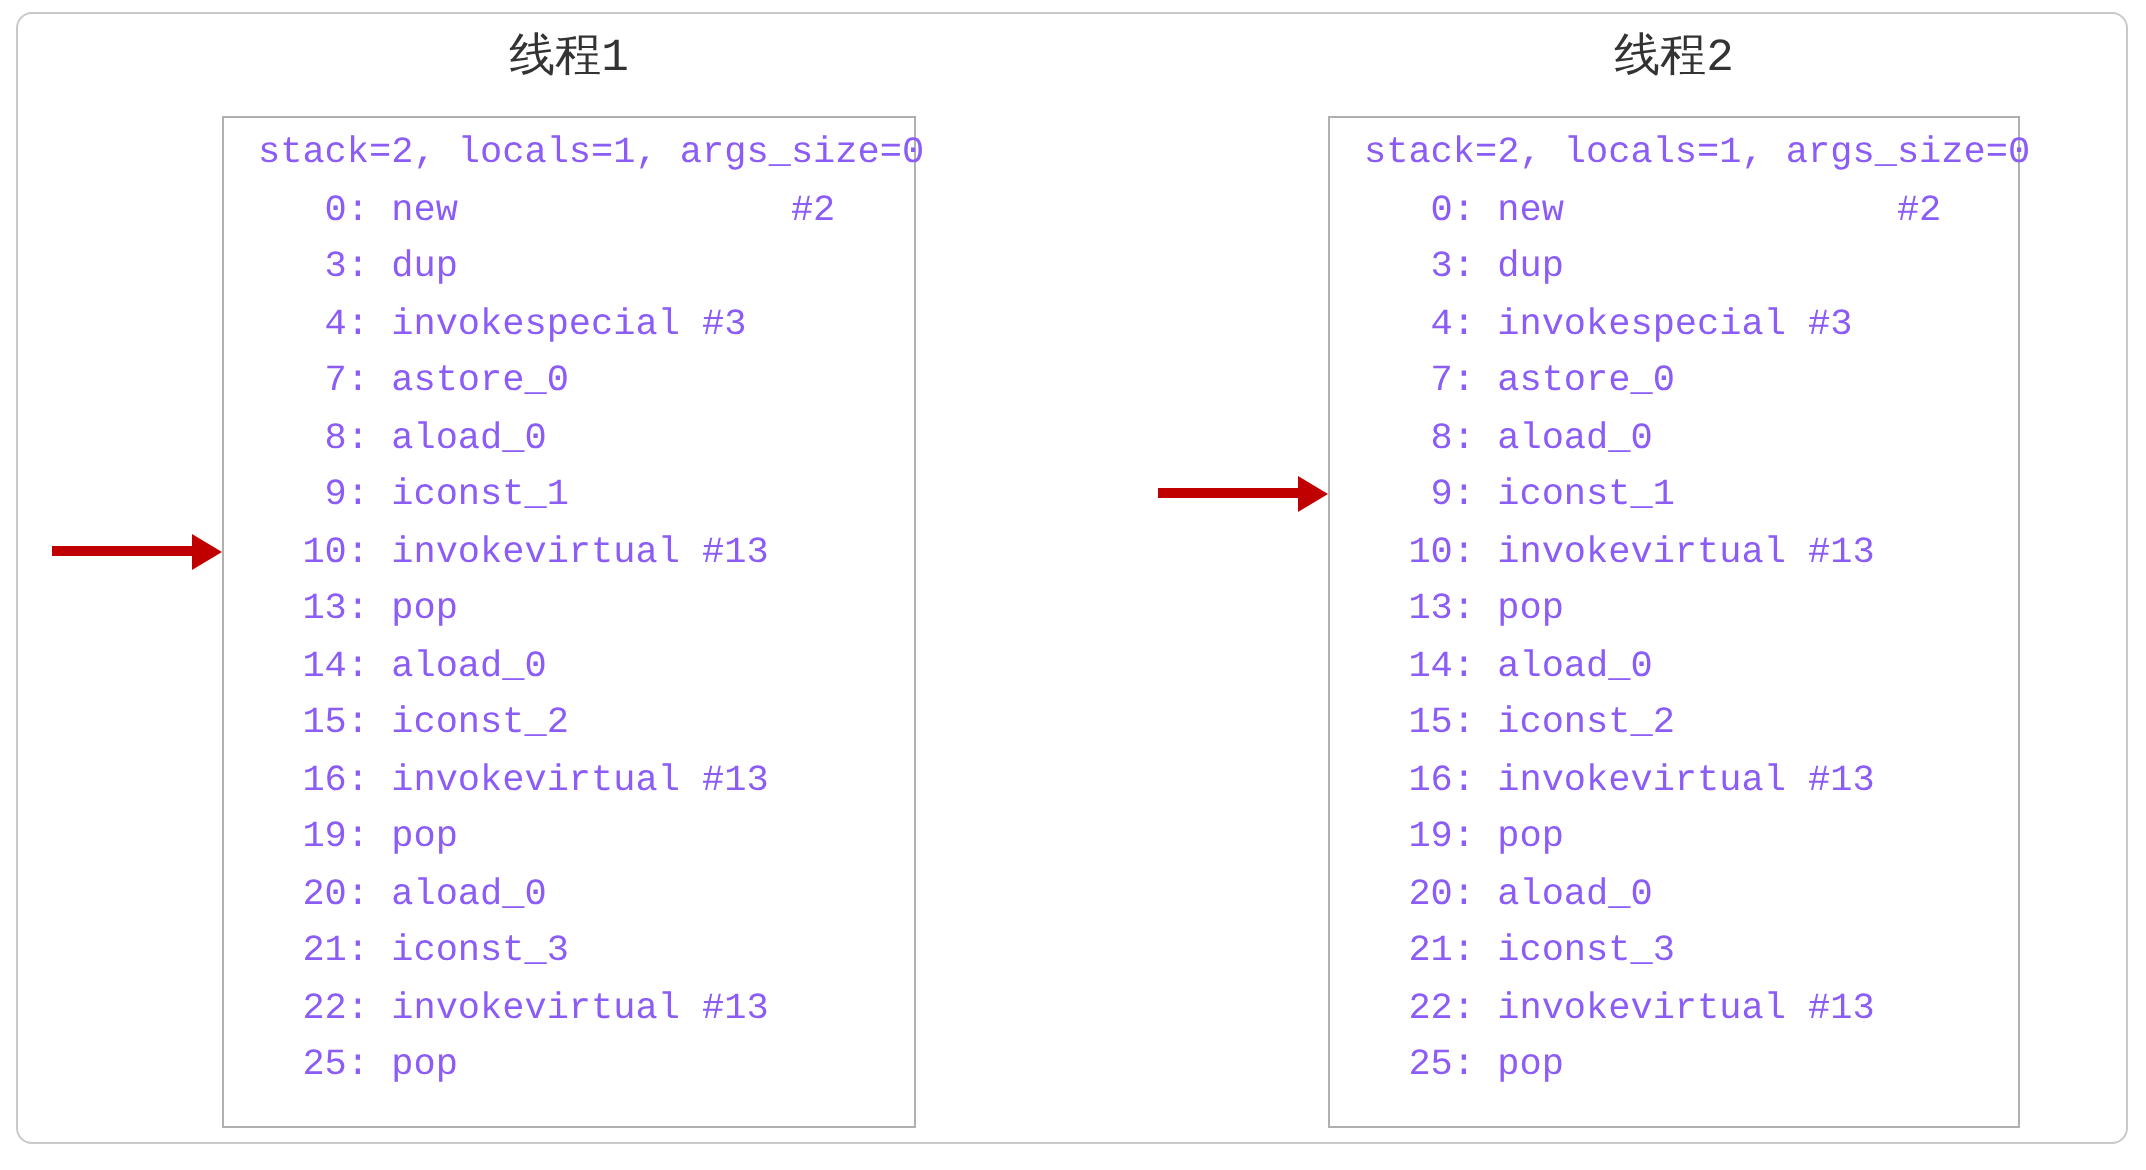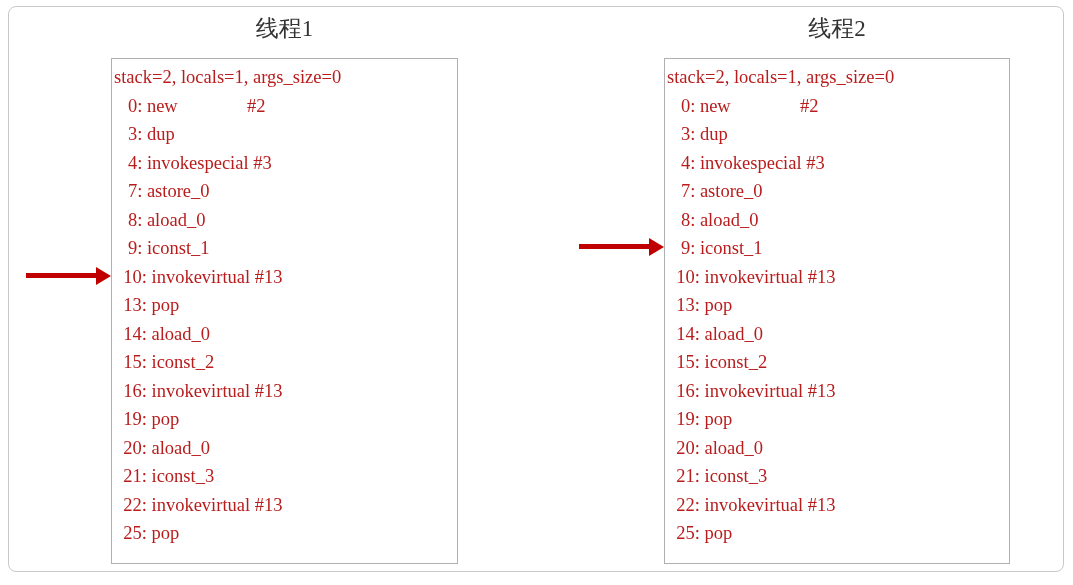--- a/index.html
+++ b/index.html
@@ -29,43 +29,44 @@
   }
 
   .panel {
     position: absolute;
   }
   .panel-title {
     position: absolute;
     top: 0;
     width: 100%;
     text-align: center;
-    font-family: Liberation Serif, serif;
+    font-family: Liberation Mono, monospace;
     font-size: 23px;
     color: #333333;
     line-height: 30px;
     white-space: nowrap;
   }
   .code-box {
     position: absolute;
     top: 44px;
     left: 0;
     border: 1px solid #b0b0b0;
     background: #ffffff;
     box-sizing: border-box;
     padding: 4px 0 6px 0;
   }
   .code-line {
-    font-family: Liberation Serif, serif;
+    font-family: Liberation Mono, monospace;
     font-size: 18.5px;
     line-height: 28.5px;
-    color: #b91c1c;
+    color: #8b5cf6;
     white-space: pre;
     padding-left: 2px;
     letter-spacing: 0px;
+    margin-left: 15px;
   }
 
   
   .arrow {
     position: absolute;
     height: 22px;
   }
   .arrow-shaft {
     position: absolute;
     left: 0;

